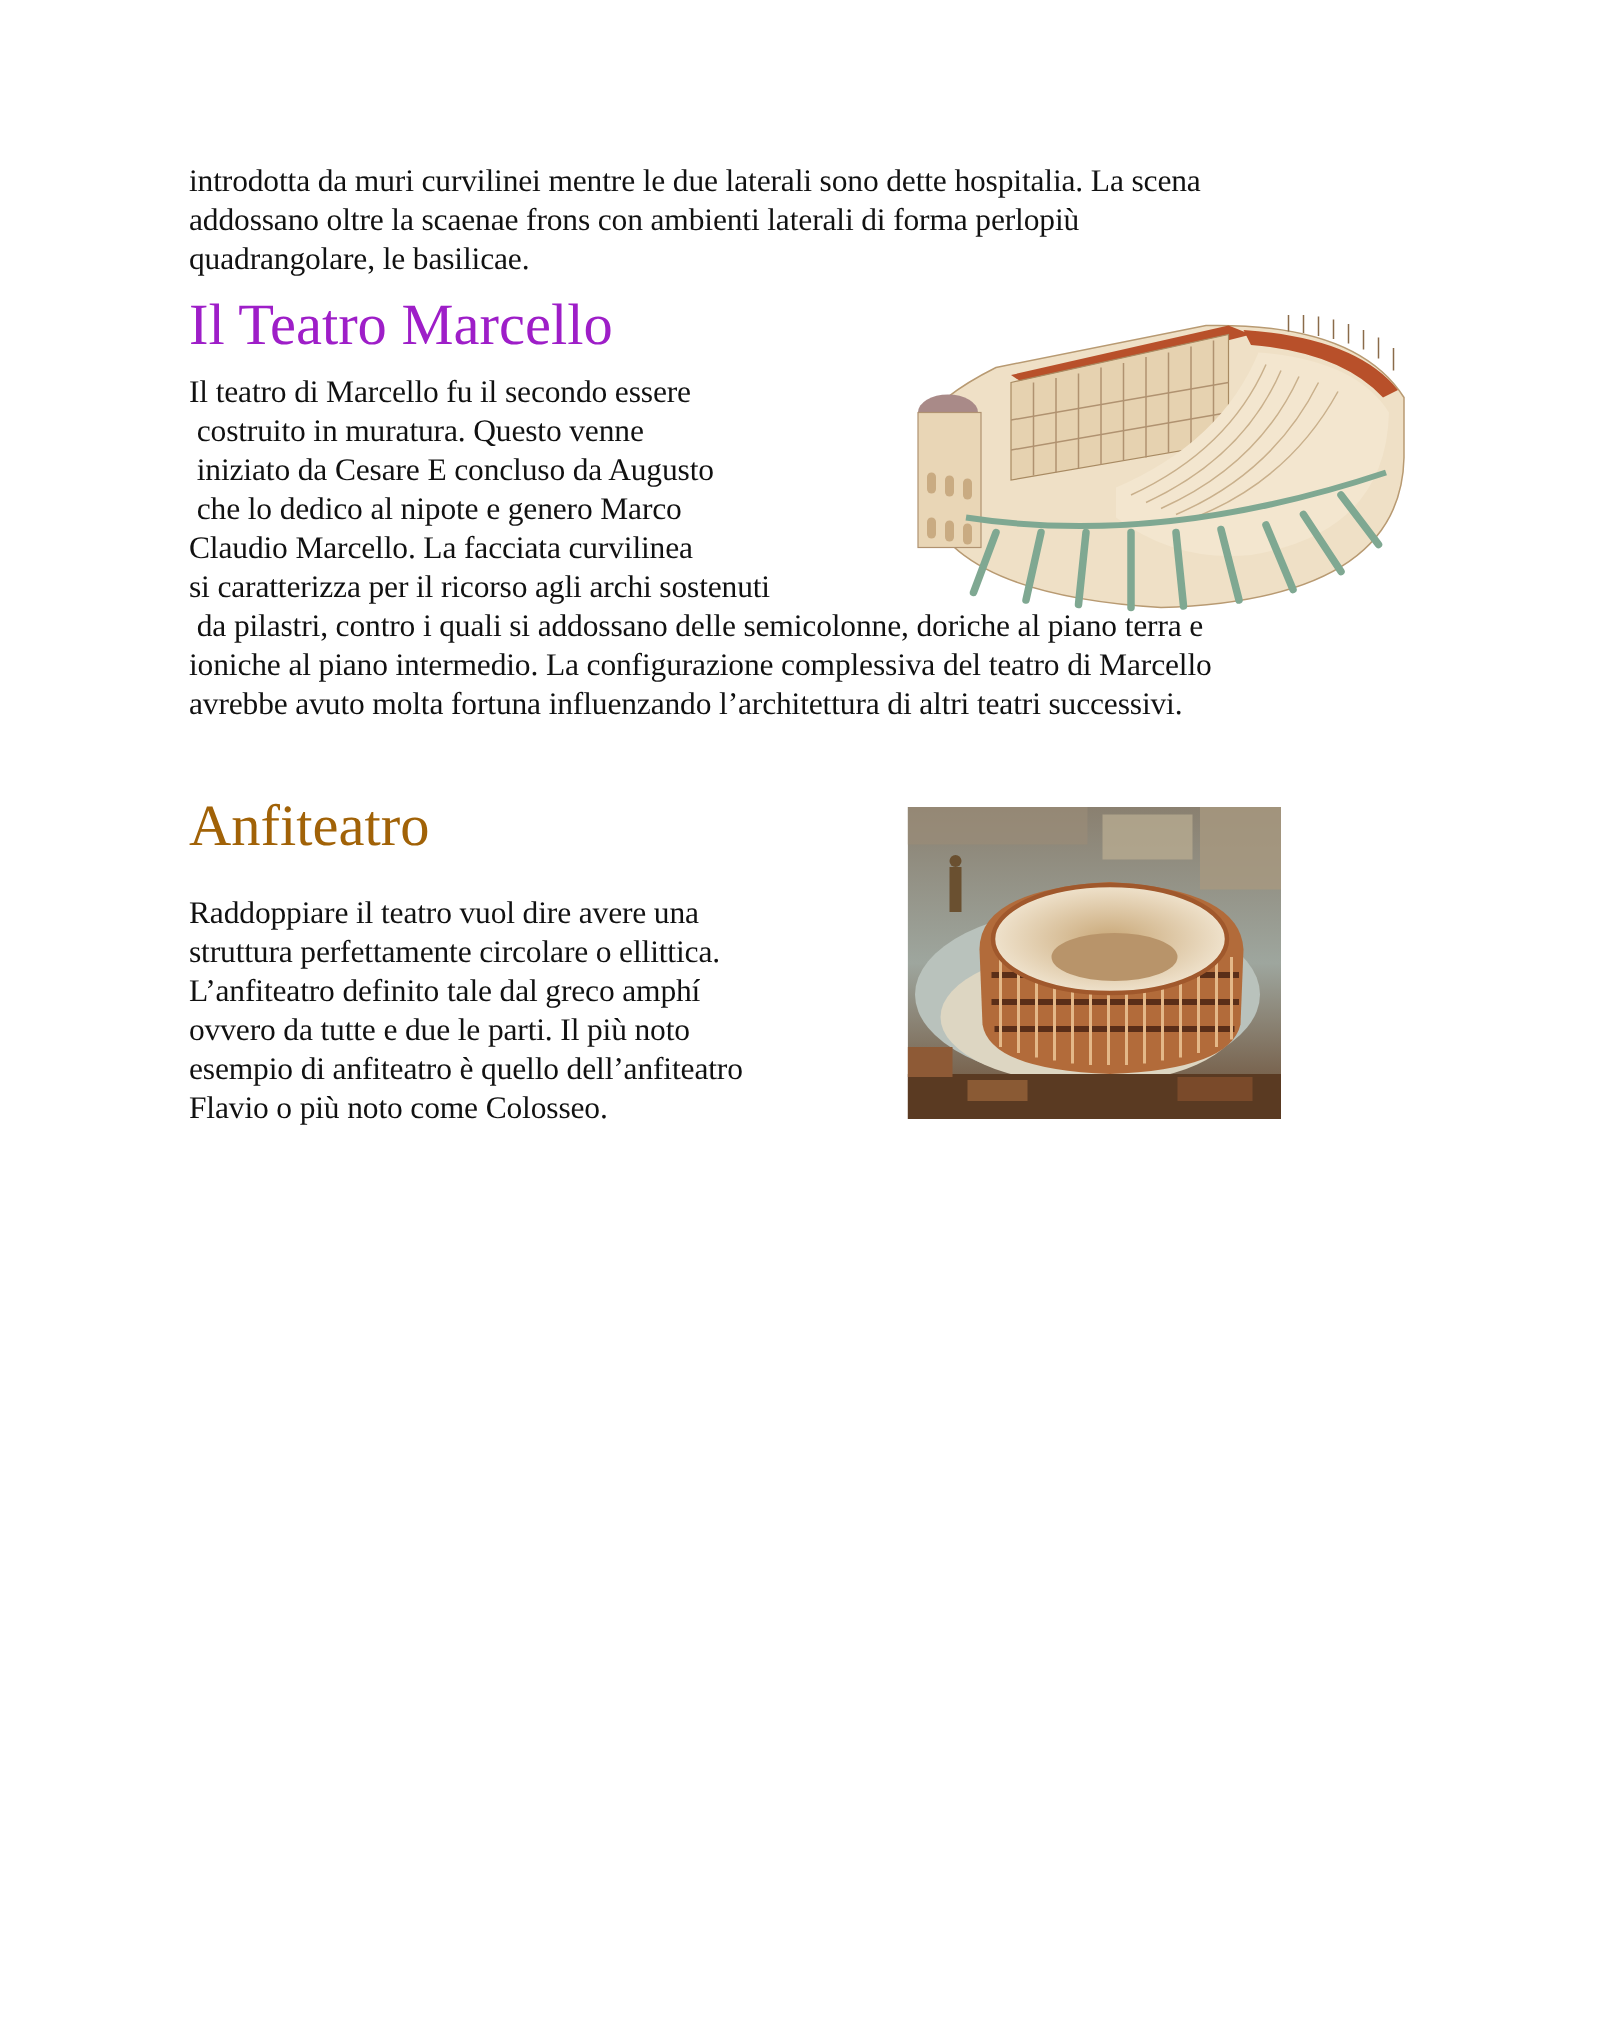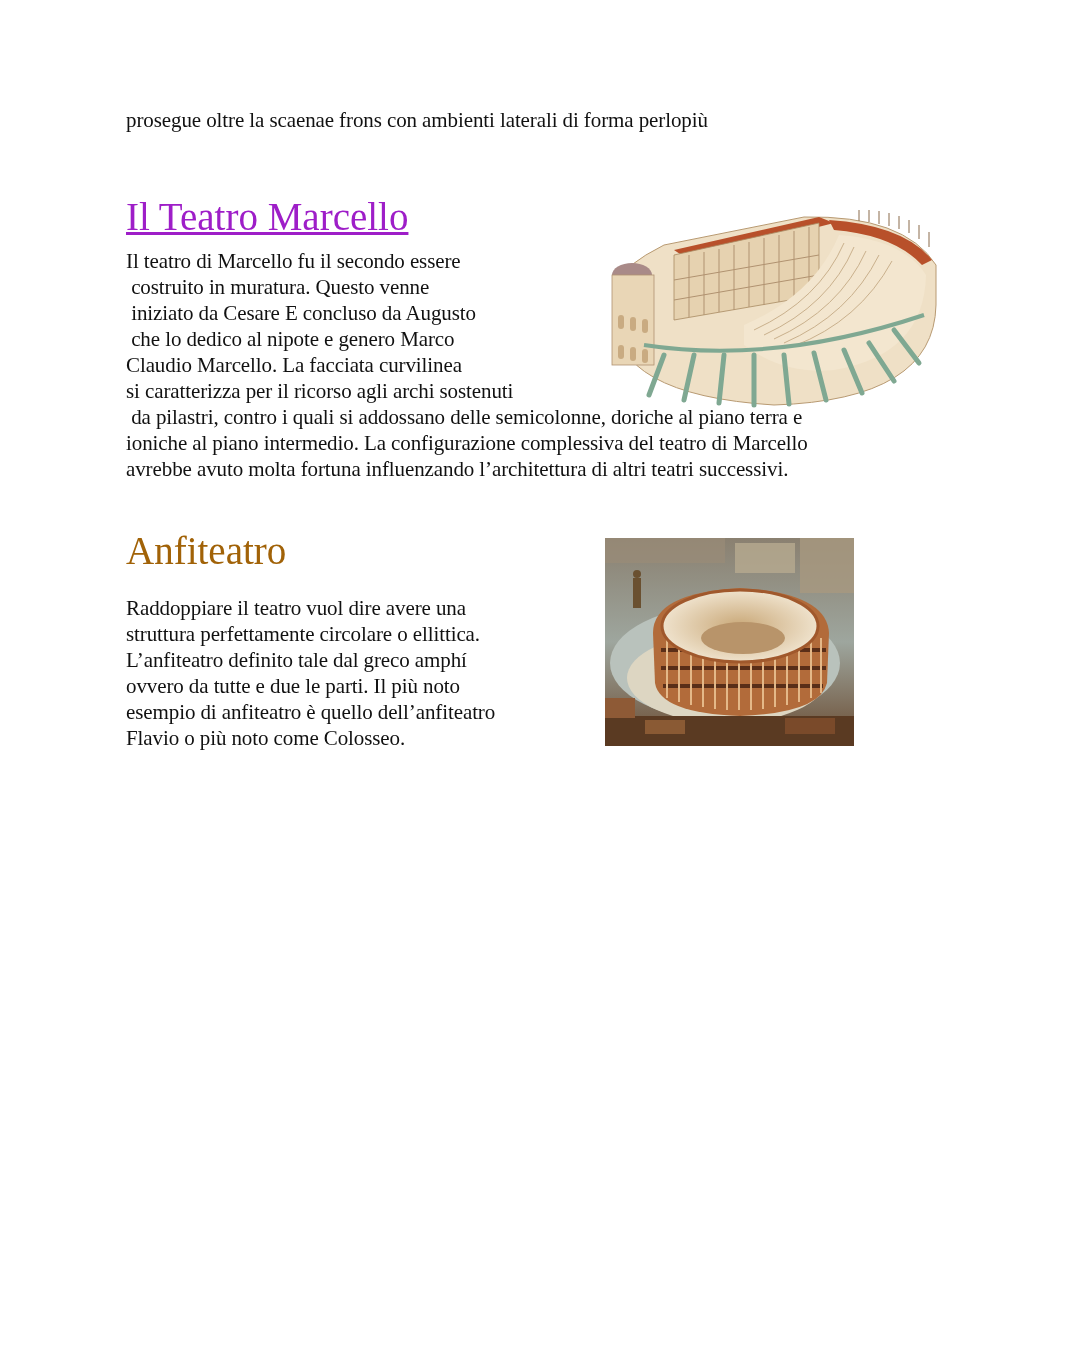--- a/index.html
+++ b/index.html
@@ -31,21 +31,21 @@
     }
     .heading {
       position: absolute;
       left: 126px;
       margin: 0;
       font-weight: normal;
       font-size: 39px;
       line-height: 44px;
       letter-spacing: 0px;
     }
-    .h1 { color: #9e1ec8; top: 195px; text-decoration: underline; }
+    .h1 { color: #9e1ec8; top: 195px; }
     .h2 { color: #a16207; top: 529px; }
 
     .intro { top: 107px; }
     .marcello-text { top: 248px; }
     .anfi-text { top: 595px; }
 
     .line { display: block; height: 26px; }
 
     
     .img-marcello {
@@ -58,21 +58,21 @@
       left: 605px; top: 538px;
       width: 249px; height: 208px;
       overflow: hidden;
     }
   </style>
 </head>
 <body>
 
 <div class="page">
 
-  <p class="para intro"><span class="line">prosegue oltre la scaenae frons con ambienti laterali di forma perlopiù</span></p>
+  <p class="para intro"><span class="line">introdotta da muri curvilinei mentre le due laterali sono dette hospitalia. La scena</span><span class="line">addossano oltre la scaenae frons con ambienti laterali di forma perlopiù</span><span class="line">quadrangolare, le basilicae.</span></p>
 
   <h2 class="heading h1">Il Teatro Marcello</h2>
 
   <div class="img-marcello">
     <svg width="336" height="205" viewBox="0 0 336 205">
 
       <path d="M10 110 Q10 190 170 200 Q330 195 332 100 L332 60 Q300 10 200 12 L60 40 Q20 60 10 80 Z" fill="#efe0c6" stroke="#b89a72" stroke-width="1"></path>
 
       <path d="M70 45 L215 12 L230 18 L85 55 Z" fill="#b8502a"></path>
       <path d="M225 15 Q300 20 328 55 L318 60 Q290 30 230 25 Z" fill="#b8502a"></path>

